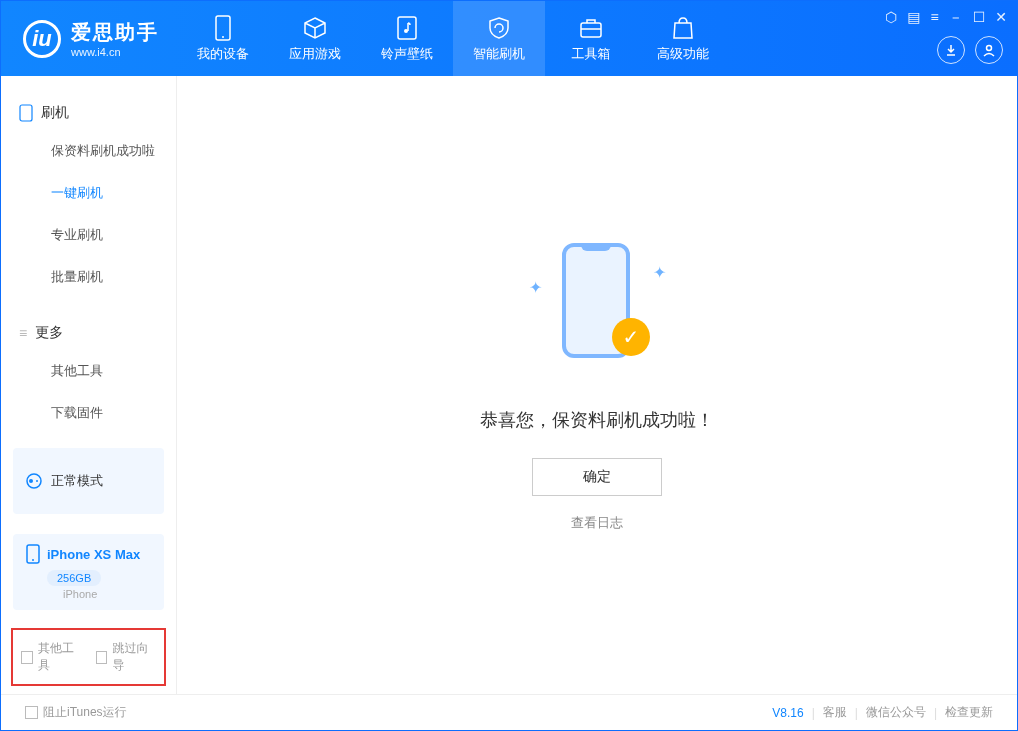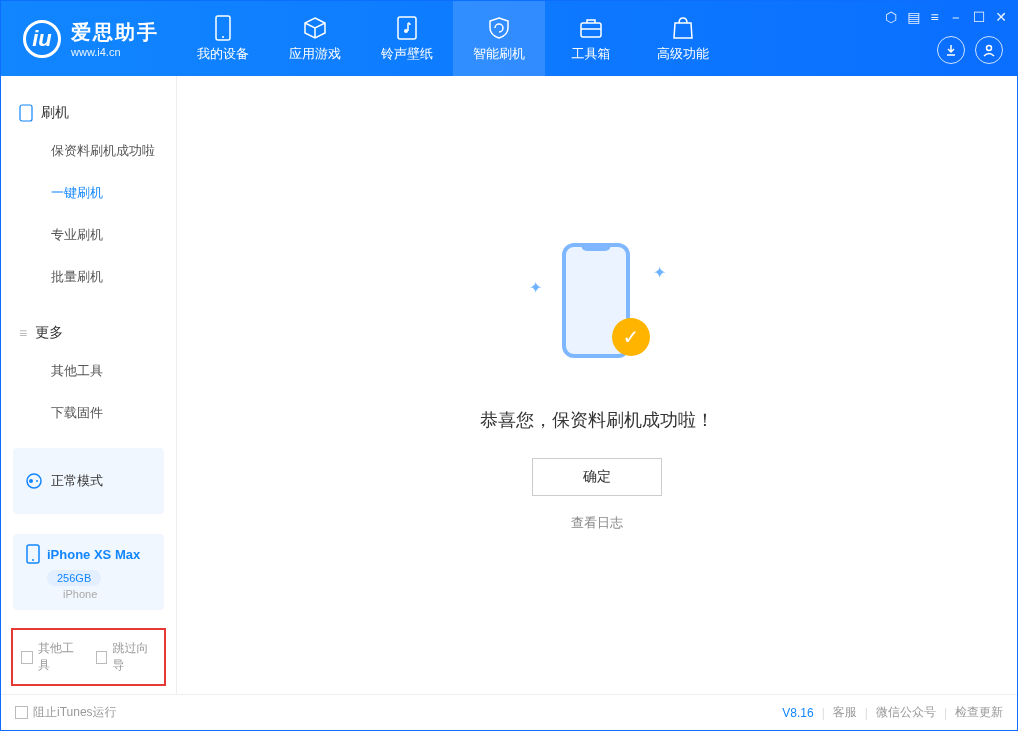--- a/index.html
+++ b/index.html
@@ -46,21 +46,21 @@
 .phone-notch { position: absolute; left: 64px; top: 5px; width: 30px; height: 8px; background: #7fb7ff; border-radius: 0 0 6px 6px; }
 .check-badge { position: absolute; left: 95px; top: 80px; width: 38px; height: 38px; background: #ffb400; border-radius: 50%; display: flex; align-items: center; justify-content: center; color: #fff; font-size: 20px; }
 .spark { position: absolute; width: 12px; height: 12px; color: #6fb3ff; }
 .spark.s1 { left: 12px; top: 40px; }
 .spark.s2 { right: 12px; top: 25px; }
 
 .success-msg { font-size: 18px; color: #333; margin-bottom: 26px; }
 .ok-btn { width: 130px; height: 38px; border: 1px solid #ccc; background: #fff; cursor: pointer; font-size: 14px; color: #333; margin-bottom: 18px; }
 .log-link { color: #888; font-size: 13px; cursor: pointer; text-decoration: none; }
 
-.statusbar { height: 36px; border-top: 1px solid #eee; display: flex; align-items: center; padding: 0 14px; font-size: 12px; color: #999; }
+.statusbar { height: 36px; border-top: 1px solid #eee; display: flex; align-items: center; padding: 0 24px; font-size: 12px; color: #999; }
 .statusbar .left { display: flex; align-items: center; gap: 6px; }
 .statusbar .right { margin-left: auto; display: flex; align-items: center; gap: 8px; }
 .statusbar .sep { color: #ddd; }
 .statusbar .link { cursor: pointer; }
 .version { color: #1186ff; }
 
 svg { display: block; }
 </style>
 </head>
 <body>

